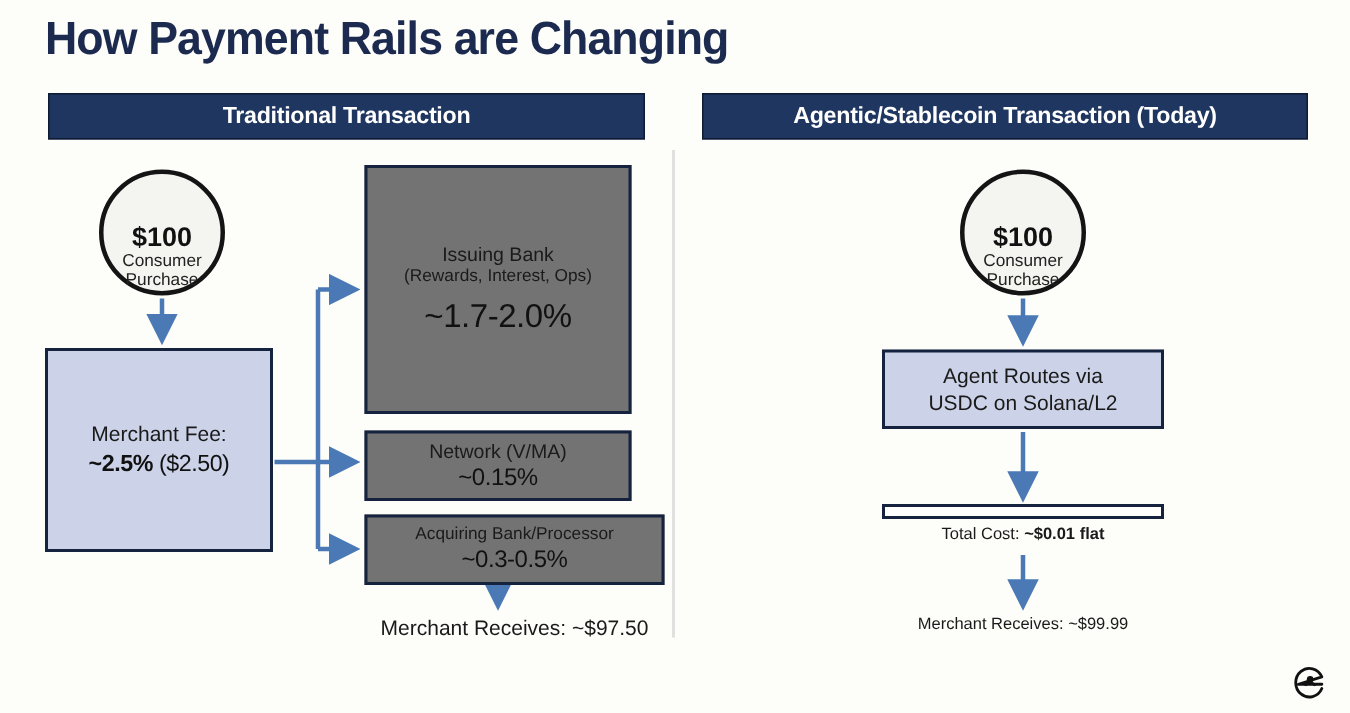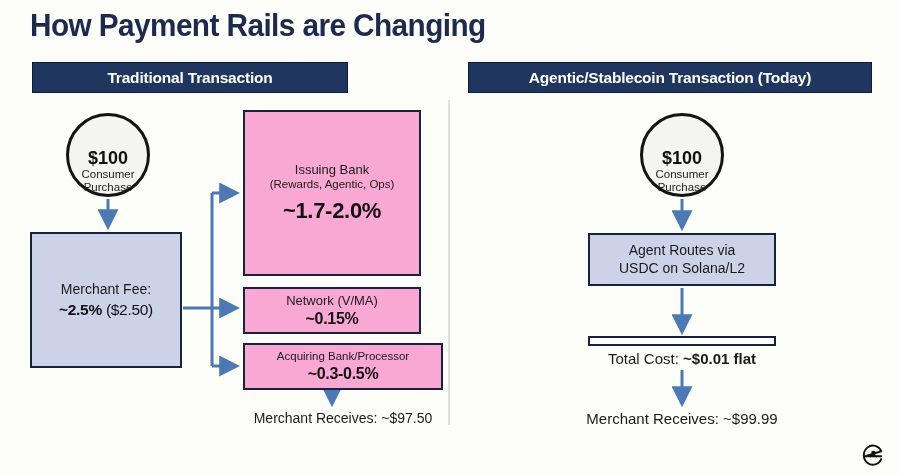--- a/index.html
+++ b/index.html
@@ -28,21 +28,21 @@
     position:absolute;
     background:#1f3660;
     border:1px solid #0e1b33;
     color:#ffffff;
     font-size:15.5px;font-weight:bold;
     display:flex;align-items:center;justify-content:center;
     letter-spacing:-0.2px;
     box-sizing:border-box;
     white-space:nowrap;
   }
-  #hdr-left{left:32px;top:62px;width:316px;height:31px;}
+  #hdr-left{left:32px;top:62px;width:398px;height:31px;}
   #hdr-right{left:468px;top:62px;width:404px;height:31px;}
 
   
   .divider{
     position:absolute;left:448px;top:100px;width:2px;height:325px;
     background:#e0e0de;
   }
 
   
   .circ{
@@ -62,24 +62,24 @@
   
   .box{
     position:absolute;
     box-sizing:border-box;
     border:2px solid #16233f;
     display:flex;flex-direction:column;align-items:center;justify-content:center;
     text-align:center;
     line-height:1.2;
   }
   .box.lav{background:#ccd3e8;}
-  .box.gray{background:#f9a8d4;}
+  .box.gray{background:#737373;}
   .box .l1{font-size:13px;color:#1a1a1a;}
   .box .l2{font-size:11.5px;color:#1a1a1a;}
-  .box .val{font-size:17px;font-weight:bold;color:#111;letter-spacing:-0.3px;}
+  .box .val{font-size:17px;font-weight:normal;color:#111;letter-spacing:-0.3px;}
 
   #merchant-fee-box{left:30px;top:232px;width:152px;height:136px;}
   #merchant-fee-box .l1{font-size:14px;margin-bottom:3px;}
   #merchant-fee-box .val{font-size:15.5px;font-weight:normal;}
   #merchant-fee-box .val b{font-weight:bold;}
 
   #issuing-bank-box{left:243px;top:110px;width:178px;height:166px;}
   #issuing-bank-box .val{font-size:22px;margin-top:6px;}
 
   #network-box{left:243px;top:287px;width:178px;height:47px;}
@@ -92,21 +92,21 @@
   #agent-box{left:588px;top:233px;width:188px;height:53px;background:#ccd3e8;}
   #agent-box .l1{font-size:14px;line-height:1.28;}
 
   
   #total-bar{
     position:absolute;left:588px;top:336px;width:188px;height:10px;
     background:#ffffff;border:2px solid #16233f;box-sizing:border-box;
   }
   .plain-label{
     position:absolute;text-align:center;
-    font-size:15px;color:#1a1a1a;white-space:nowrap;
+    font-size:11px;color:#1a1a1a;white-space:nowrap;
   }
   #total-cost-label{left:588px;top:350px;width:188px;}
   #total-cost-label b{font-weight:bold;}
   #merchant-receives-right{left:570px;top:410px;width:224px;}
   #merchant-receives-left{left:233px;top:410px;width:220px;font-size:14px;}
 
   
   svg.arrows{position:absolute;left:0;top:0;width:900px;height:475px;pointer-events:none;}
 
   
@@ -160,21 +160,21 @@
     <div class="sm">Purchase</div>
   </div>
 
   <div class="box lav" id="merchant-fee-box">
     <div class="l1">Merchant Fee:</div>
     <div class="val"><b>~2.5%</b><span> ($2.50)</span></div>
   </div>
 
   <div class="box gray" id="issuing-bank-box">
     <div class="l1">Issuing Bank</div>
-    <div class="l2">(Rewards, Agentic, Ops)</div>
+    <div class="l2">(Rewards, Interest, Ops)</div>
     <div class="val">~1.7-2.0%</div>
   </div>
 
   <div class="box gray" id="network-box">
     <div class="l1">Network (V/MA)</div>
     <div class="val">~0.15%</div>
   </div>
 
   <div class="box gray" id="acquiring-box">
     <div class="l2">Acquiring Bank/Processor</div>

